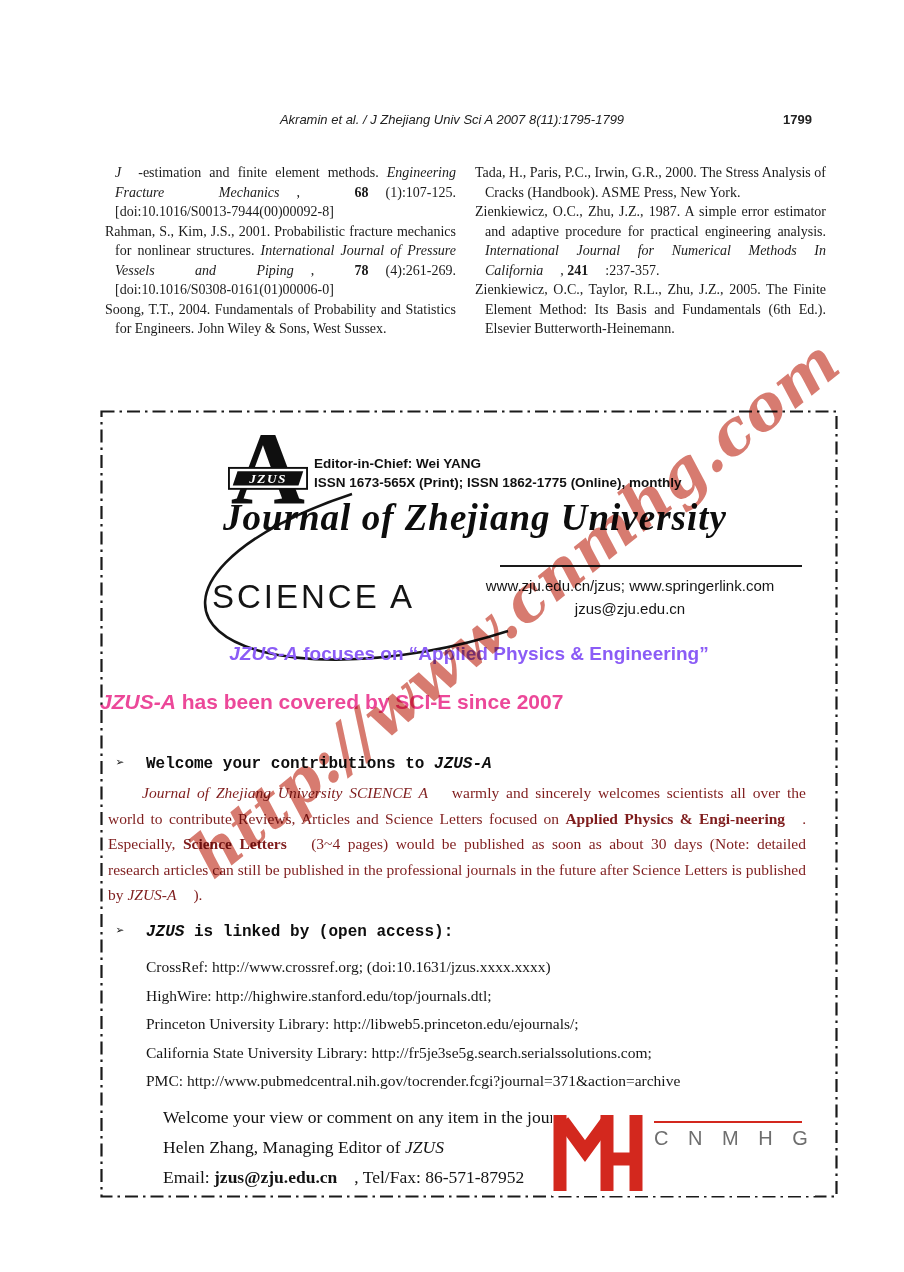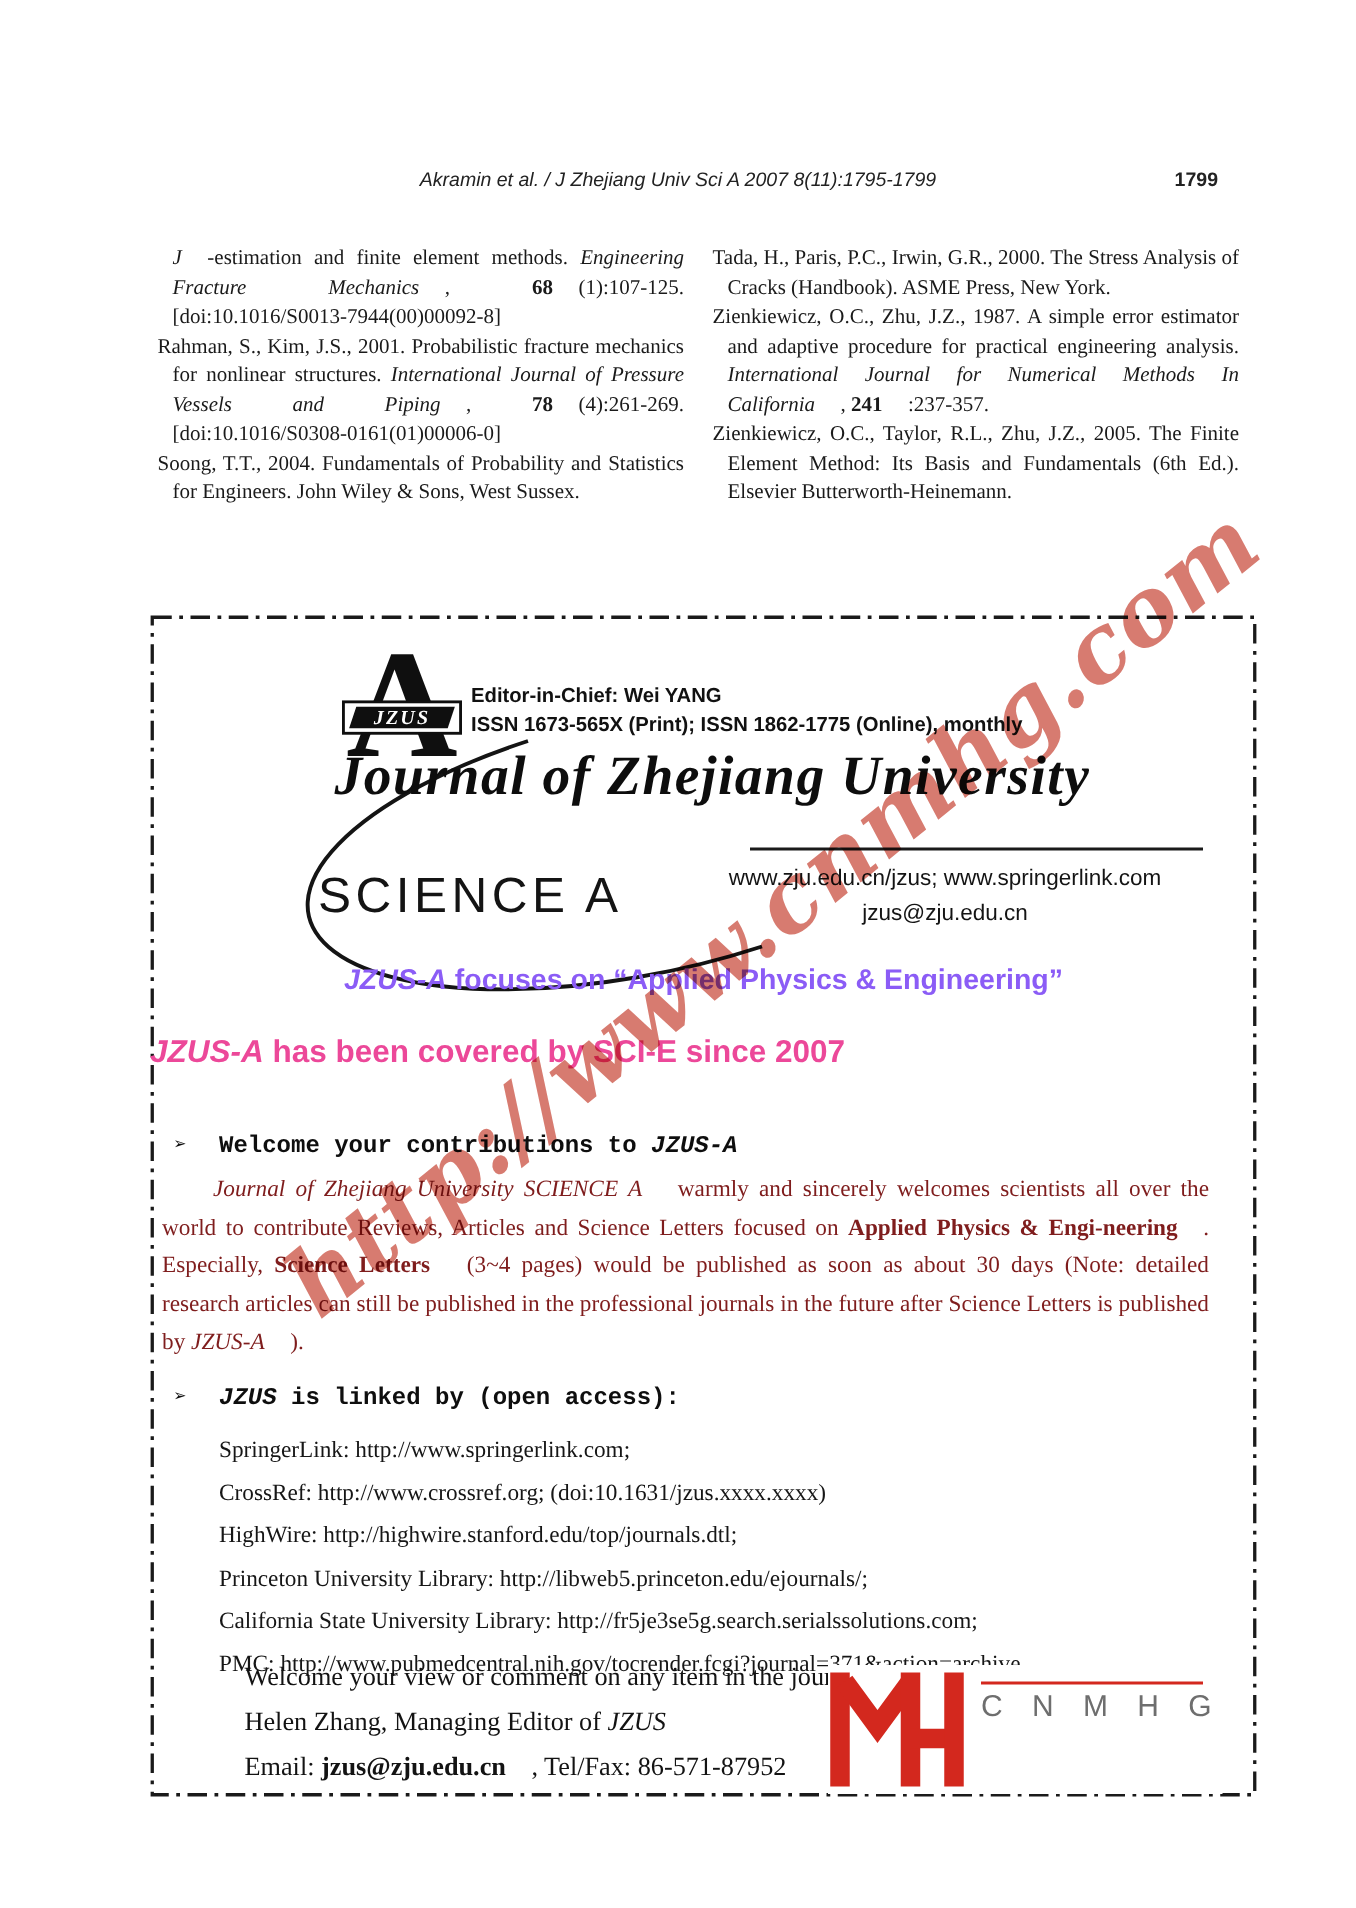--- a/index.html
+++ b/index.html
@@ -151,21 +151,20 @@
 
   <div class="section-head sec1">
     <span class="bullet">➢</span><span><span class="seg-b">Welcome your contributions to </span><span class="seg-bi">JZUS-A</span></span>
   </div>
   <div class="body-par"><span class="seg-i">Journal of Zhejiang University SCIENCE A</span><span class="seg-n"> warmly and sincerely welcomes scientists all over the world to contribute Reviews, Articles and Science Letters focused on </span><span class="seg-b">Applied Physics &amp; Engi-neering</span><span class="seg-n">. Especially, </span><span class="seg-b">Science Letters</span><span class="seg-n"> (3~4 pages) would be published as soon as about 30 days (Note: detailed research articles can still be published in the professional journals in the future after Science Letters is published by </span><span class="seg-i">JZUS-A</span><span class="seg-n">).</span></div>
 
   <div class="section-head sec2">
     <span class="bullet">➢</span><span><span class="seg-bi">JZUS</span><span class="seg-b"> is linked by (open access):</span></span>
   </div>
   <div class="links-list">
-      <div>SpringerLink: http://www.springerlink.com;</div>
       <div>CrossRef: http://www.crossref.org; (doi:10.1631/jzus.xxxx.xxxx)</div>
       <div>HighWire: http://highwire.stanford.edu/top/journals.dtl;</div>
       <div>Princeton University Library: http://libweb5.princeton.edu/ejournals/;</div>
       <div>California State University Library: http://fr5je3se5g.search.serialssolutions.com;</div>
       <div>PMC: http://www.pubmedcentral.nih.gov/tocrender.fcgi?journal=371&amp;action=archive</div>
     </div>
 
   <div class="footer-block">
       <div><span class="seg-n">Welcome your view or comment on any item in the journal, or related matters to:</span></div>
       <div><span class="seg-n">Helen Zhang, Managing Editor of </span><span class="seg-i">JZUS</span></div>

